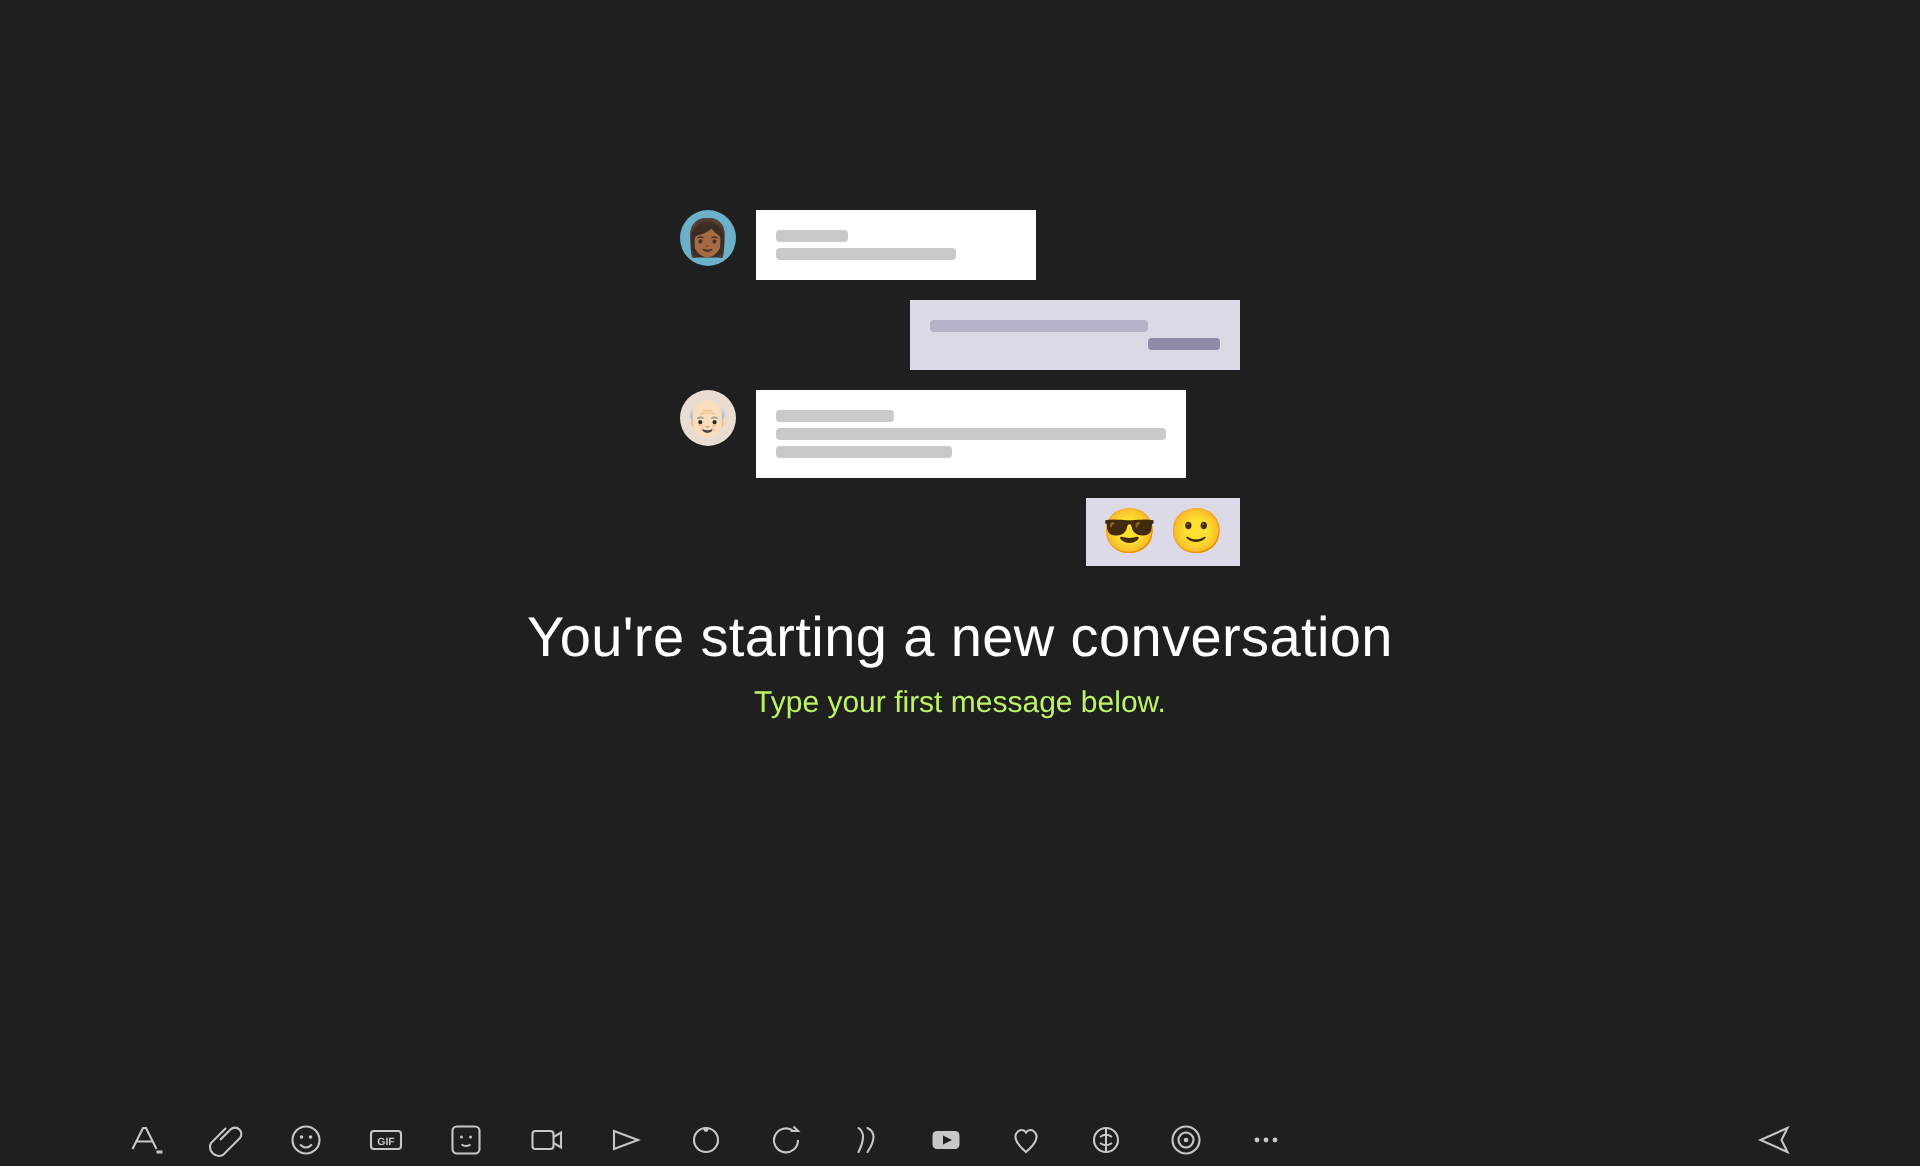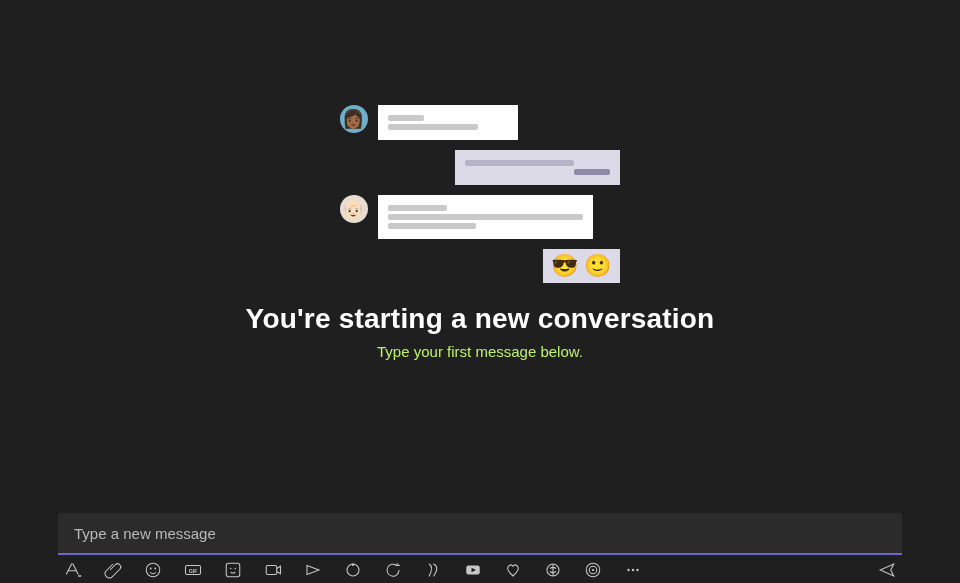--- a/index.html
+++ b/index.html
@@ -64,21 +64,21 @@
     margin-left: auto;
   }
   .emoji-bubble span { font-size: 22px; line-height: 1; }
   
   .headline {
     position: absolute;
     top: 303px;
     width: 100%;
     text-align: center;
     font-size: 28px;
-    font-weight: 700;
+    font-weight: 400;
     letter-spacing: 0.2px;
   }
   .subline {
     position: absolute;
     top: 343px;
     width: 100%;
     text-align: center;
     font-size: 15px;
     color: #bef264;
   }
@@ -157,21 +157,20 @@
         <span>😎</span>
         <span>🙂</span>
       </div>
     </div>
   </div>
 
   <div class="headline">You're starting a new conversation</div>
   <div class="subline">Type your first message below.</div>
 
   <div class="compose-wrap">
-    <input class="compose-input" type="text" placeholder="Type a new message" style="">
     <div class="toolbar">
 
       <button class="tool-btn" title="Format">
         <svg viewBox="0 0 24 24">
             <path d="M3 18 L10 4 L12 4 L19 18 M6 13 L16 13"></path>
             <path d="M19 20 L23 20" stroke-width="2"></path>
           </svg>
       </button>
 
       <button class="tool-btn" title="Attach">

